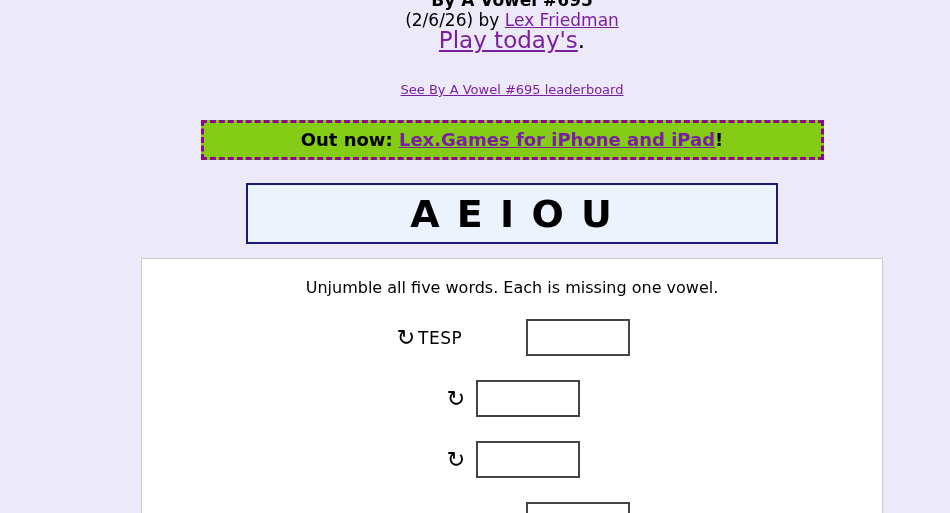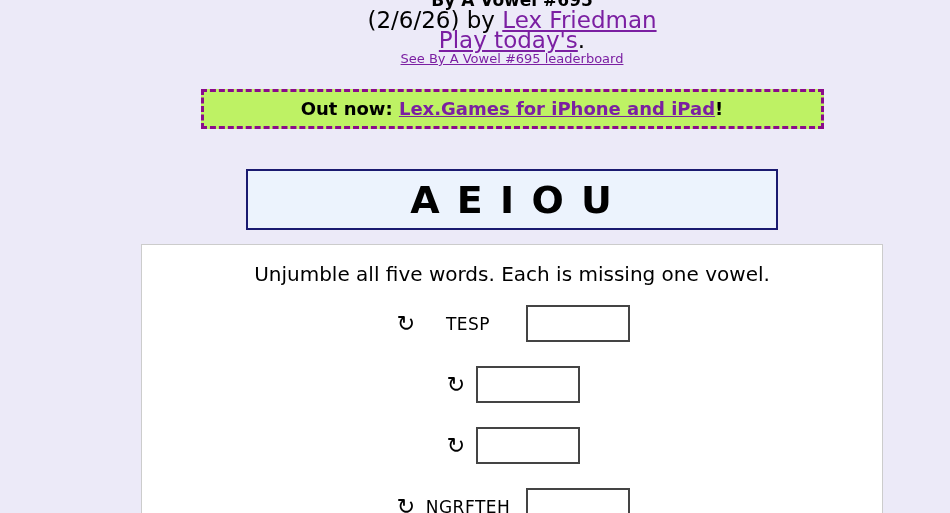--- a/index.html
+++ b/index.html
@@ -9,55 +9,55 @@
     background:#ECEAF8;
     font-family:"DejaVu Sans", sans-serif;
     color:#000;
   }
   .content { width:742px; margin-left:141px; text-align:center; }
   a, .link { color:#7B1FA2; text-decoration:underline; cursor:pointer; }
   .cut-title {
     font-weight:bold; font-size:17px; line-height:20px;
     margin-top:-10px; white-space:nowrap;
   }
-  .byline { font-size:23px; line-height:20px; }
+  .byline { font-size:17px; line-height:20px; }
   .play-line { font-size:23px; line-height:20px; }
-  .leaderboard-line { font-size:13px; line-height:17px; }
+  .leaderboard-line { font-size:13px; line-height:17px;margin-top:31px; }
   .promo-box {
     width:623px; margin:22px auto 0;
     border:3px dashed #8B0B8B;
-    background:#bef264;
+    background:#84cc16;
     padding:7px 0;
     font-size:18px; font-weight:bold; line-height:20px;
   }
   .promo-box .link { font-weight:bold; }
   .vowel-box {
-    width:532px; height:61px; margin:40px auto 0;
+    width:532px; height:61px; margin:23px auto 0;
     background:#ECF3FD;
     border:2px solid #1A1A70;
     display:flex; align-items:center; justify-content:center;
     font-size:38px; font-weight:bold; letter-spacing:2px;
     color:#000;
   }
   .game-card {
     width:742px; margin-top:14px; height:400px;
     background:#FFFFFF;
     border:1px solid #CCCCCC;
     padding-top:19px;
   }
-  .instructions { font-size:20px; line-height:20px; color:#000; }
+  .instructions { font-size:16px; line-height:20px; color:#000; }
   .rows { margin-top:21px; display:flex; flex-direction:column; gap:24px; align-items:center; }
   .word-row { display:flex; align-items:center; justify-content:center; height:37px; }
   .rejumble {
     width:24px; font-size:22px; line-height:24px; color:#000;
     background:none; border:none; padding:0; cursor:pointer;
     font-family:"DejaVu Sans", sans-serif;
   }
   .jumbled-word {
-    width:100px; text-align:center;
+    width:100px; text-align:left;
     font-size:17px; letter-spacing:0.5px; color:#000;
   }
   .answer-input {
     width:104px; height:37px; margin-left:8px;
     border:2px solid #444444; background:#FFFFFF;
     font-size:16px; padding:0 6px;
     font-family:"DejaVu Sans", sans-serif;
   }
 </style>
 </head>

